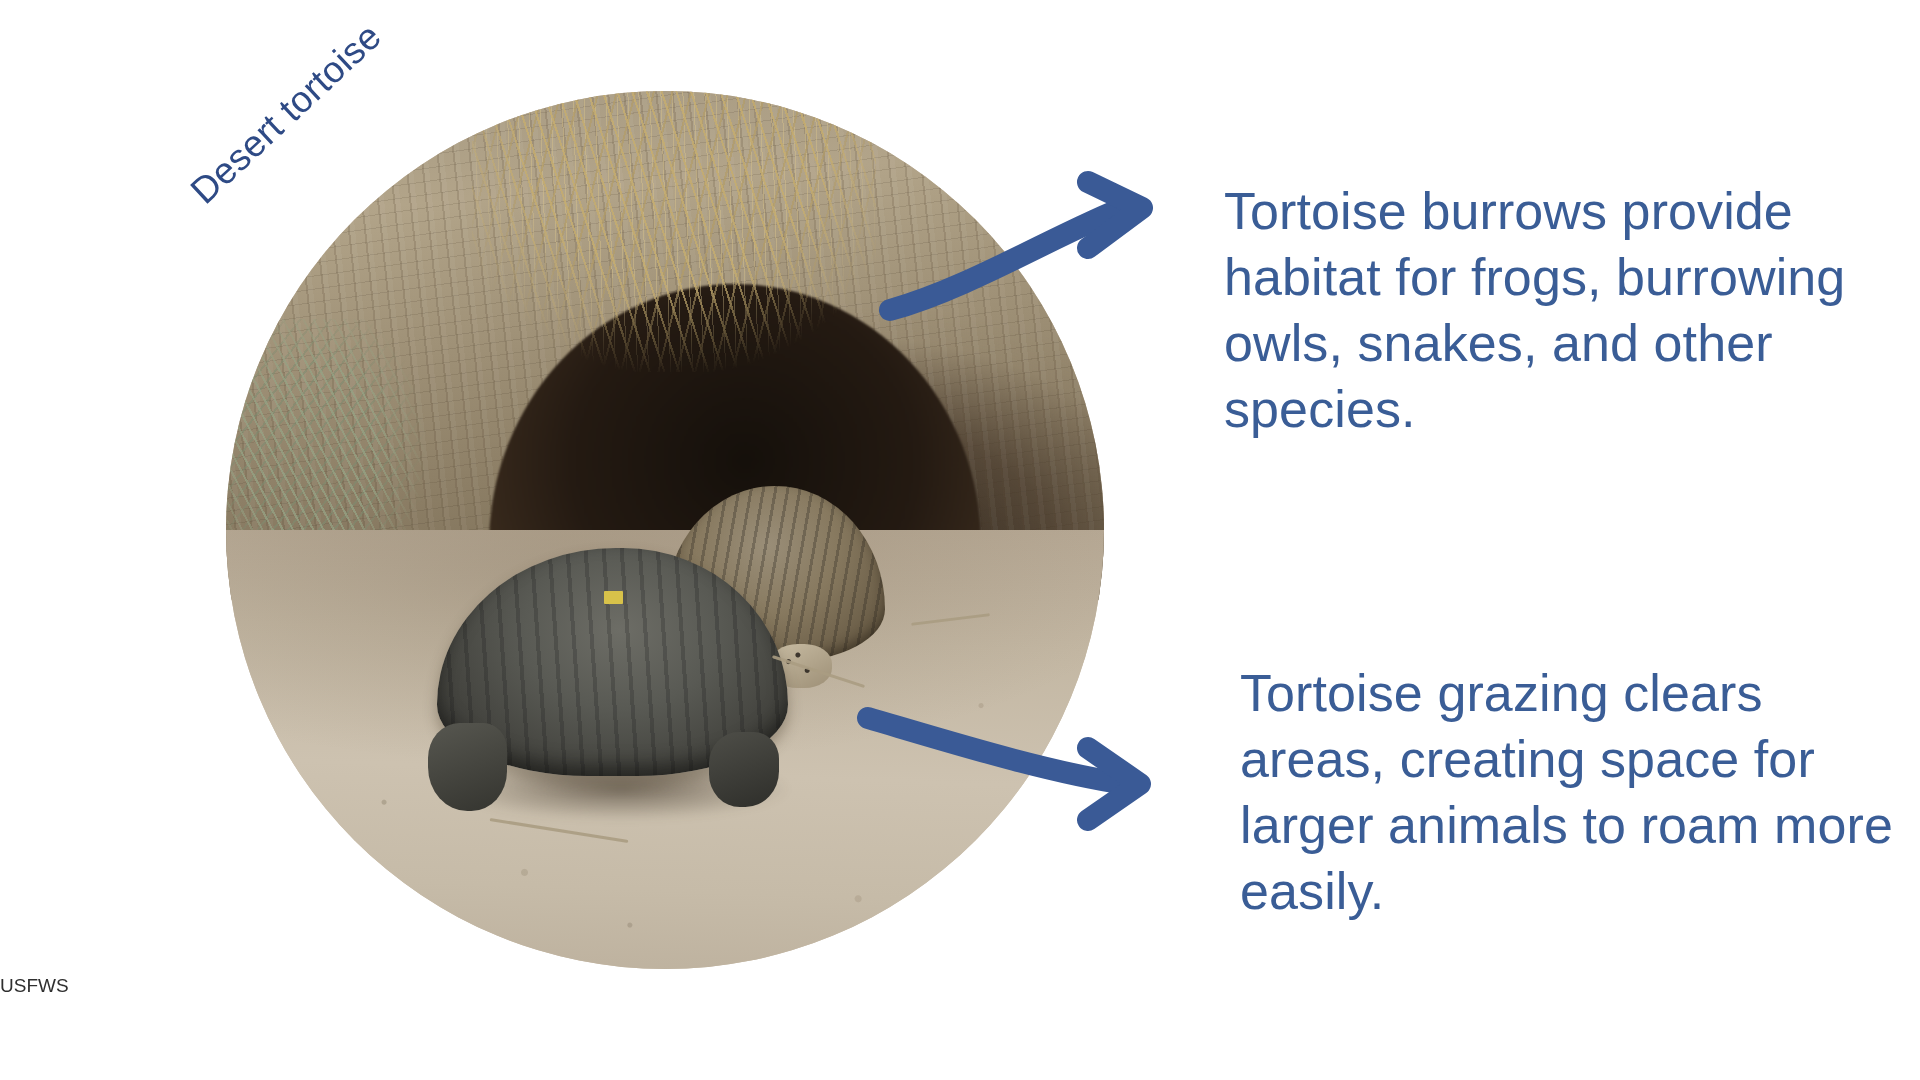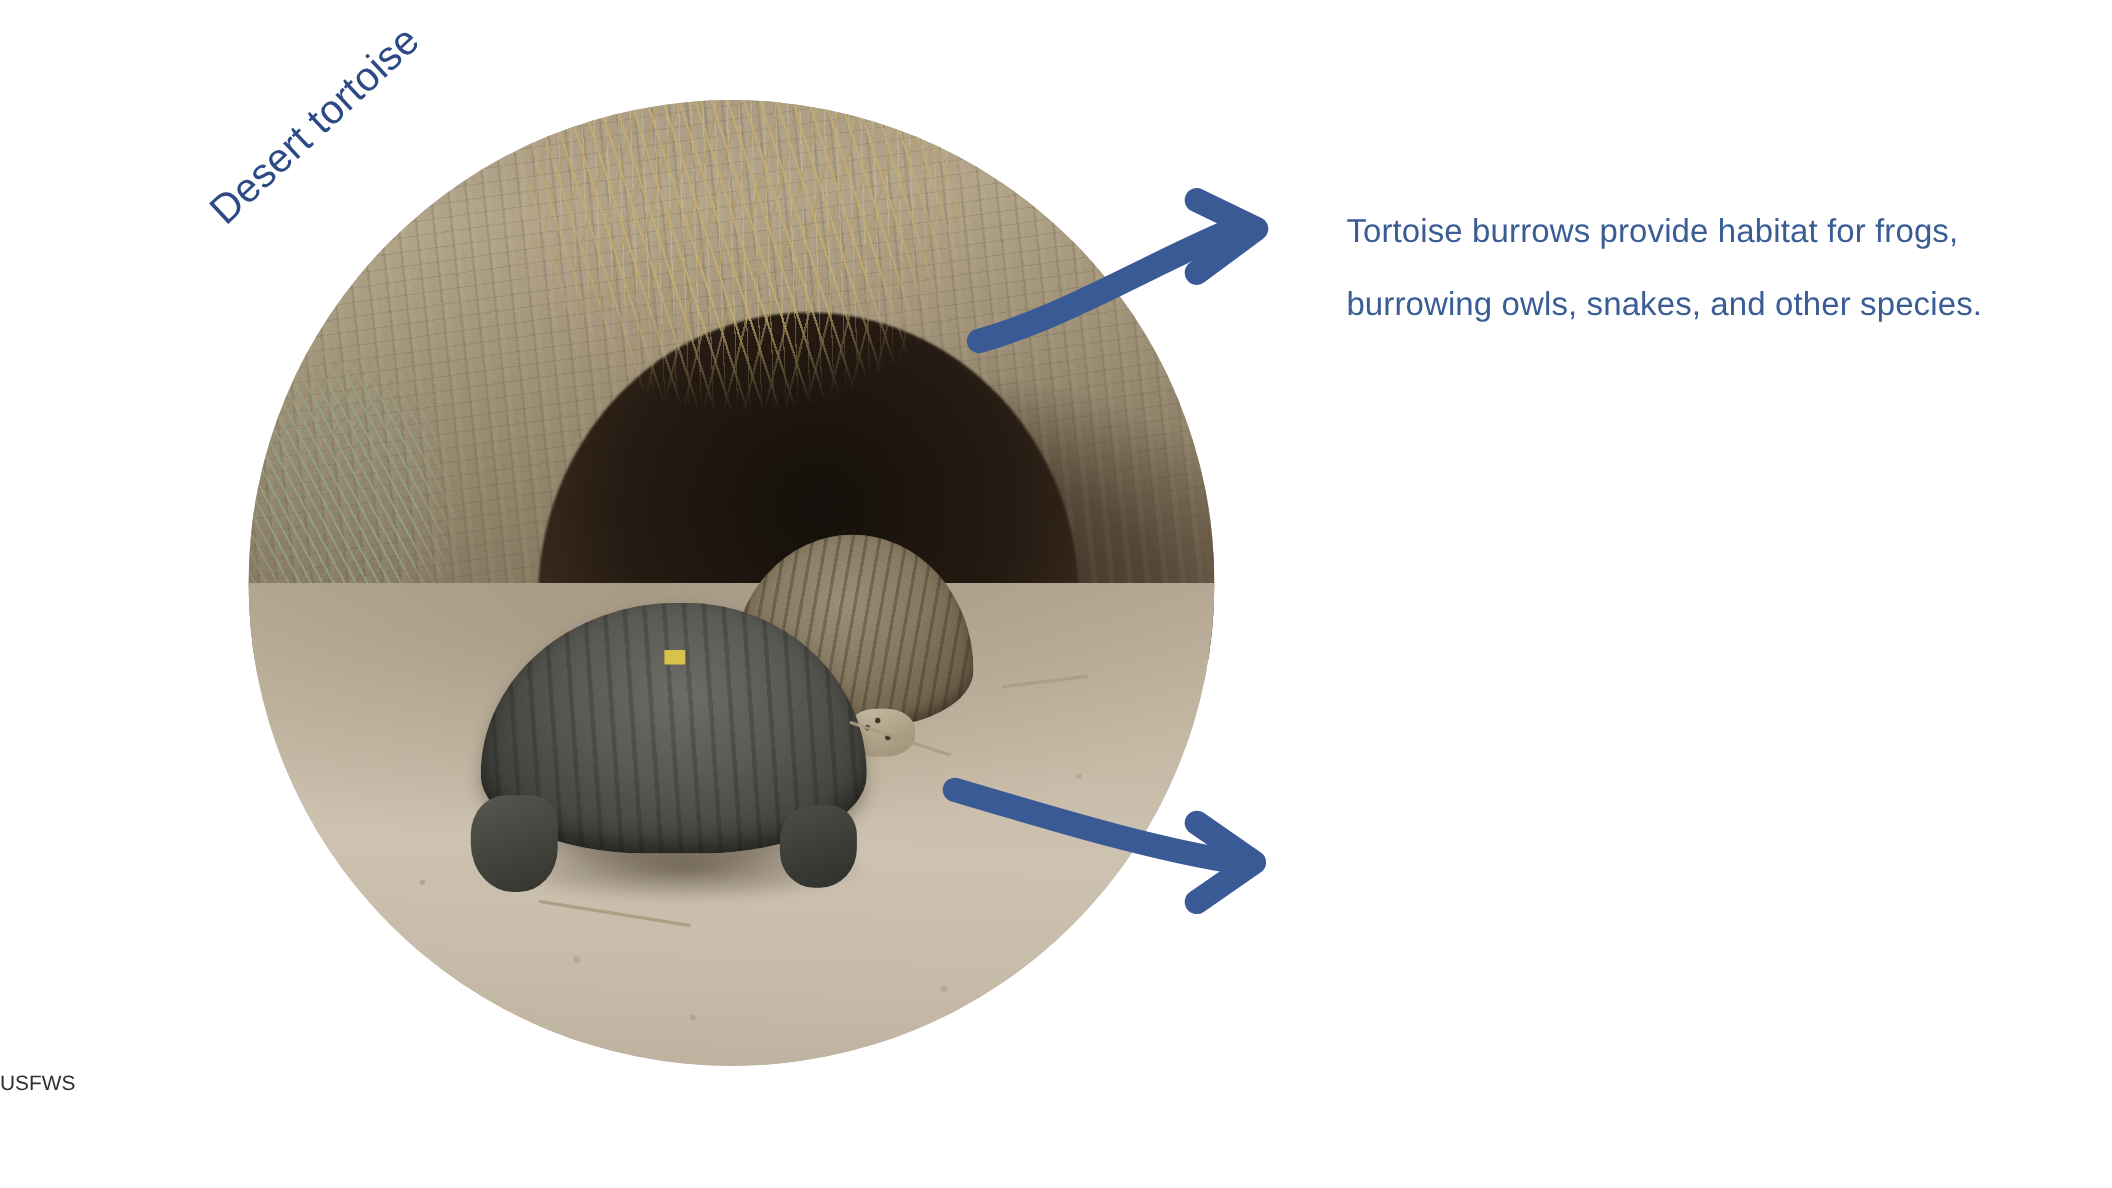--- a/index.html
+++ b/index.html
@@ -192,21 +192,21 @@
     overflow: visible;
     pointer-events: none;
   }
   .arrow-a { left: 860px; top: 160px; width: 360px; height: 180px; }
   .arrow-b { left: 840px; top: 660px; width: 380px; height: 190px; }
 
   
   .callout {
     position: absolute;
     color: #3a5d96;
-    font-size: 30px;
+    font-size: 52px;
     line-height: 66px;
     letter-spacing: 0.1px;
   }
   .callout-1 { left: 1224px; top: 178px; width: 660px; }
   .callout-2 { left: 1240px; top: 660px; width: 660px; }
   .callout p { margin: 0; }
 </style>
 </head>
 <body>
 
@@ -243,14 +243,17 @@
 
   <svg class="arrow-svg arrow-b" viewBox="0 0 380 190">
     <path d="M 28 58 C 110 82, 206 112, 286 124" fill="none" stroke="#3a5a96" stroke-width="22" stroke-linecap="round"></path>
     <path d="M 248 88 L 300 124 L 248 160" fill="none" stroke="#3a5a96" stroke-width="22" stroke-linecap="round" stroke-linejoin="round"></path>
   </svg>
 
   <div class="callout callout-1">
     <p>Tortoise burrows provide habitat for frogs, burrowing owls, snakes, and other species.</p>
   </div>
 
+  <div class="callout callout-2">
+    <p>Tortoise grazing clears areas, creating space for larger animals to roam more easily.</p>
+  </div>
 
 </div>
 
 </body></html>

